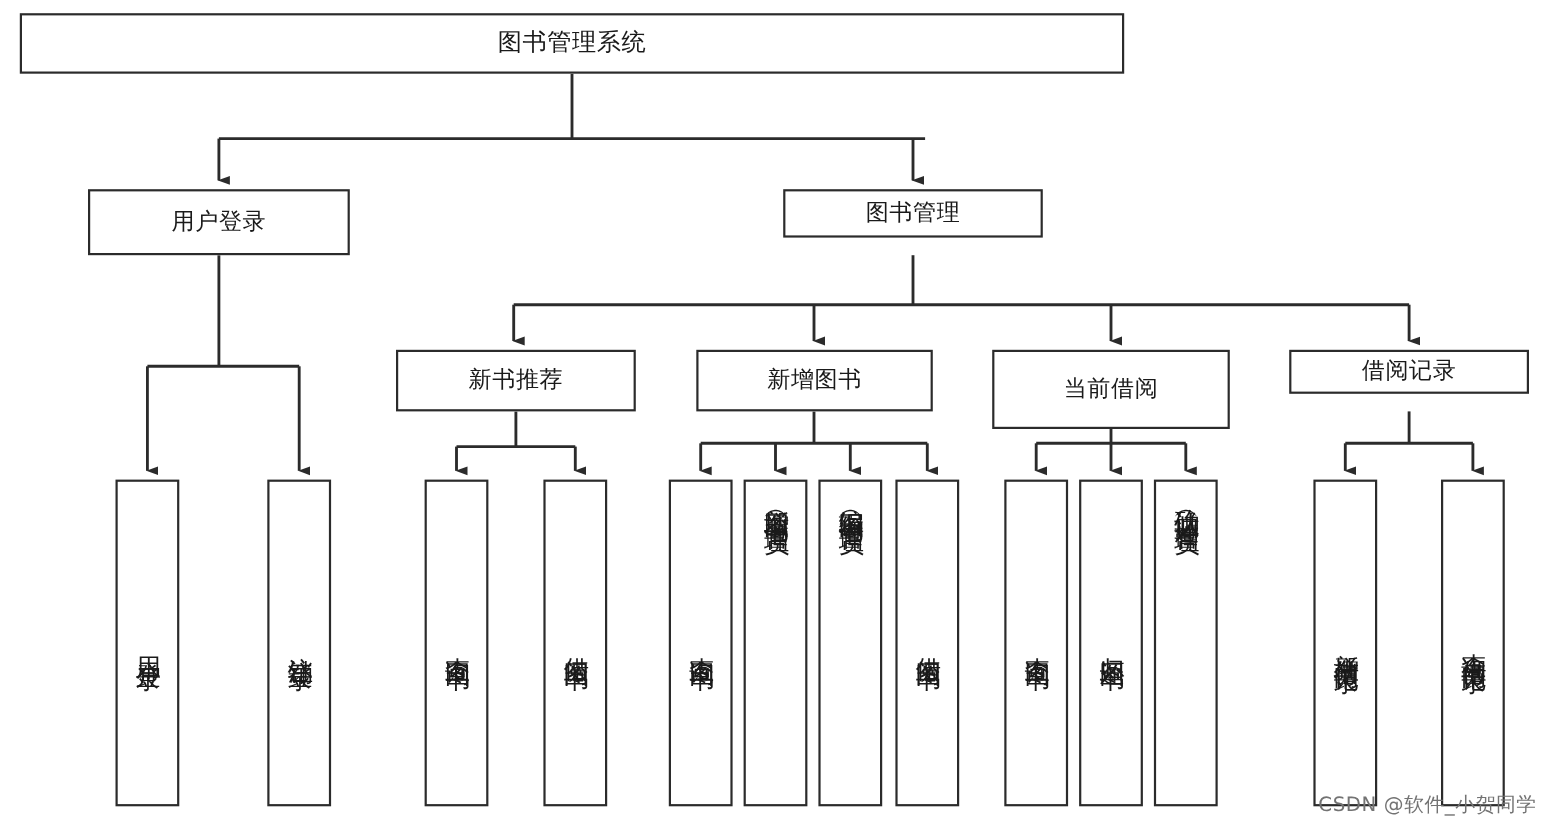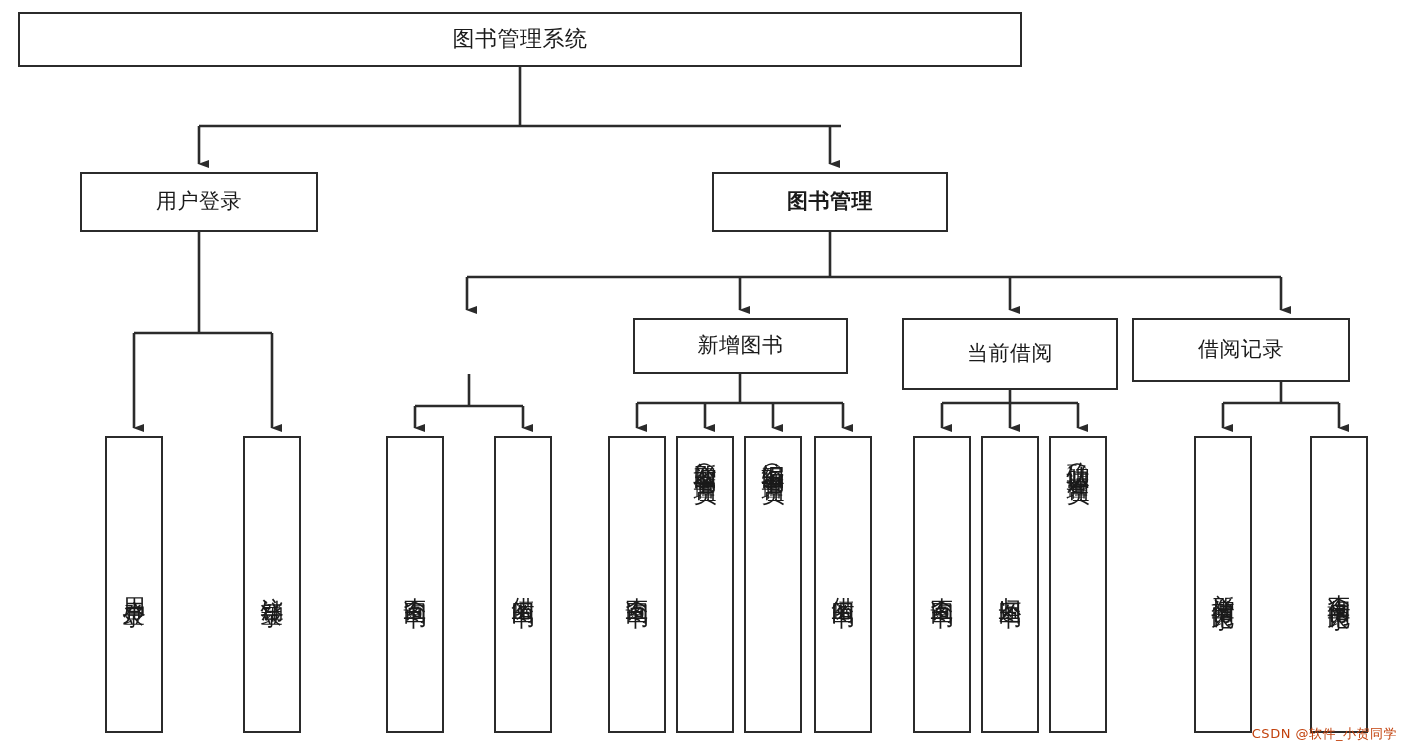--- a/index.html
+++ b/index.html
@@ -66,22 +66,22 @@
   }
   
   .node.vert.center-text {
     align-items: center;
     padding-top: 0;
   }
   #watermark {
     position: absolute;
     right: 8px;
     bottom: 4px;
-    font-size: 13px;
-    color: #c2410c;
+    font-size: 18px;
+    color: #737373;
     letter-spacing: 0.5px;
     white-space: nowrap;
     z-index: 5;
   }
 </style>
 </head>
 <body>
 
 <div id="diagram-root">
 
@@ -136,34 +136,37 @@
   </svg>
 
   <div class="node horiz root" style="left:18px; top:12px; width:1004px; height:55px;">
     <span class="node-label">图书管理系统</span>
   </div>
 
   <div class="node horiz" style="left:80px; top:172px; width:238px; height:60px;">
     <span class="node-label">用户登录</span>
   </div>
 
-  <div class="node horiz" style="left:712px; top:172px; width:236px; height:60px;font-weight:bold;">
+  <div class="node horiz" style="left:712px; top:172px; width:236px; height:44px;">
     <span class="node-label">图书管理</span>
   </div>
 
+  <div class="node horiz" style="left:360px; top:318px; width:218px; height:56px;">
+    <span class="node-label">新书推荐</span>
+  </div>
 
   <div class="node horiz" style="left:633px; top:318px; width:215px; height:56px;">
     <span class="node-label">新增图书</span>
   </div>
 
   <div class="node horiz" style="left:902px; top:318px; width:216px; height:72px;">
     <span class="node-label">当前借阅</span>
   </div>
 
-  <div class="node horiz" style="left:1132px; top:318px; width:218px; height:64px;">
+  <div class="node horiz" style="left:1172px; top:318px; width:218px; height:40px;">
     <span class="node-label">借阅记录</span>
   </div>
 
   <div class="node vert center-text" style="left:105px; top:436px; width:58px; height:297px;">
     <span class="node-label">用户登录</span>
   </div>
 
   <div class="node vert center-text" style="left:243px; top:436px; width:58px; height:297px;">
     <span class="node-label">注销登录</span>
   </div>

